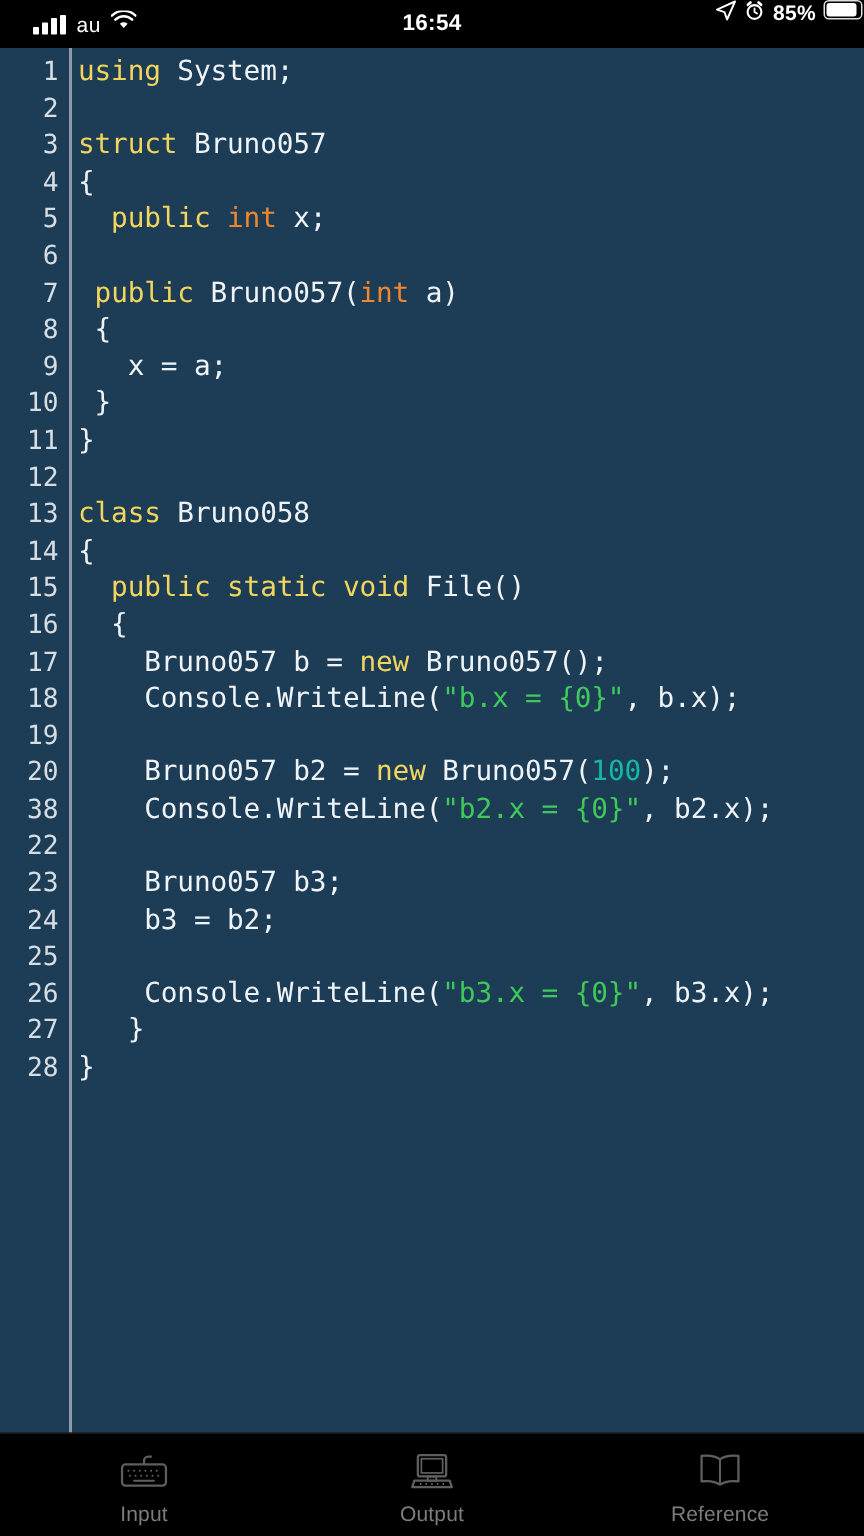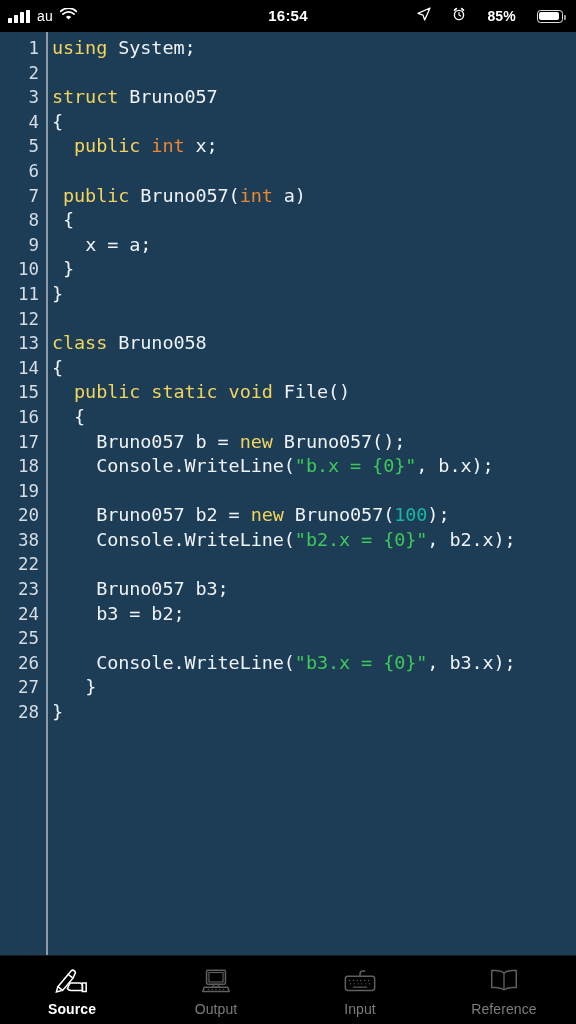--- a/index.html
+++ b/index.html
@@ -9,24 +9,24 @@
     font-family:"Liberation Sans", sans-serif;
     overflow:hidden;
   }
   #app { position:relative; width:576px; height:1024px; display:flex; flex-direction:column; }
 
   
   .statusbar {
     height:32px; flex:0 0 32px;
     background:#000; color:#fff;
     display:flex; align-items:center;
-    padding:0 8px; position:relative;border-radius:16px;
+    padding:0 22px; position:relative;border-radius:16px;
   }
   .sb-left { display:flex; align-items:center; gap:7px; }
-  .sb-right { display:flex; align-items:center; gap:21px; position:absolute; right:13px; top:0; height:32px; }
+  .sb-right { display:flex; gap:5px; position:absolute; right:1px; top:0; height:32px; }
   .sb-center { position:absolute; left:0; right:0; text-align:center; font-size:15px; font-weight:bold;
                letter-spacing:.2px; line-height:32px; pointer-events:none; }
   .carrier { font-size:14px; font-weight:500; letter-spacing:.3px; }
   .bars { display:flex; align-items:flex-end; gap:2px; height:13px; }
   .bars i { display:block; width:4px; background:#fff; border-radius:.6px; }
   .bars i:nth-child(1){height:5px}
   .bars i:nth-child(2){height:8px}
   .bars i:nth-child(3){height:11px}
   .bars i:nth-child(4){height:13px}
   .pct { font-size:14px; font-weight:600; letter-spacing:.2px; }
@@ -262,63 +262,51 @@
           <div class="codecell"><span class="pln">   }</span></div>
         </div>
         <div class="row">
           <div class="gutter">28</div>
           <div class="codecell"><span class="pln">}</span></div>
         </div>
       </div>
   </div>
 
   <div class="tabbar" id="tabbar">
-      <div class="tab active">
+      <div class="tab">
         <div class="ico">
           <svg width="34" height="28" viewBox="0 0 36 28">
-            <path d="M3 20 14 7l5 4L8 24z" fill="none" stroke-width="1.6"></path>
-            <path d="M3 20 1.5 25.5 7 24" fill="none" stroke-width="1.6"></path>
-            <path d="M14 7 17 3.4a2.6 2.6 0 0 1 4 3.3L19 11" fill="none" stroke-width="1.6"></path>
-            <path d="M16 16h10a3 3 0 0 1 3 3v5H17a5 5 0 0 1-4-2z" fill="none" stroke-width="1.6" stroke-linejoin="round"></path>
-            <path d="M29 16h4v9h-4z" fill="none" stroke-width="1.6"></path>
+            <rect x="2.5" y="9" width="31" height="15" rx="2.5" fill="none" stroke-width="1.6"></rect>
+            <path d="M18 9V6.5a3 3 0 0 1 3-3h2.5" fill="none" stroke-width="1.6"></path>
+            <g stroke-width="1.5" stroke-linecap="round">
+              <path d="M7 13.5h.01M11 13.5h.01M15 13.5h.01M19 13.5h.01M23 13.5h.01M27 13.5h.01"></path>
+              <path d="M8 17h.01M12 17h.01M16 17h.01M20 17h.01M24 17h.01M28 17h.01"></path>
+              <path d="M11 20.5h14"></path>
+            </g>
           </svg>
         </div>
-        <div class="lbl">Source</div>
+        <div class="lbl">Input</div>
       </div>
       <div class="tab">
         <div class="ico">
           <svg width="34" height="28" viewBox="0 0 36 28">
             <rect x="8" y="2.5" width="20" height="15" rx="1.6" fill="none" stroke-width="1.6"></rect>
             <rect x="10.5" y="5" width="15" height="10" fill="none" stroke-width="1.2"></rect>
             <path d="M5.5 20.5h25l1.5 4.5H4z" fill="none" stroke-width="1.6" stroke-linejoin="round"></path>
             <g stroke-width="1.4" stroke-linecap="round">
               <path d="M10 22.8h.01M14 22.8h.01M18 22.8h.01M22 22.8h.01M26 22.8h.01"></path>
             </g>
             <path d="M15 17.5h6v3h-6z" fill="none" stroke-width="1.4"></path>
           </svg>
         </div>
         <div class="lbl">Output</div>
       </div>
       <div class="tab">
         <div class="ico">
           <svg width="34" height="28" viewBox="0 0 36 28">
-            <rect x="2.5" y="9" width="31" height="15" rx="2.5" fill="none" stroke-width="1.6"></rect>
-            <path d="M18 9V6.5a3 3 0 0 1 3-3h2.5" fill="none" stroke-width="1.6"></path>
-            <g stroke-width="1.5" stroke-linecap="round">
-              <path d="M7 13.5h.01M11 13.5h.01M15 13.5h.01M19 13.5h.01M23 13.5h.01M27 13.5h.01"></path>
-              <path d="M8 17h.01M12 17h.01M16 17h.01M20 17h.01M24 17h.01M28 17h.01"></path>
-              <path d="M11 20.5h14"></path>
-            </g>
-          </svg>
-        </div>
-        <div class="lbl">Input</div>
-      </div>
-      <div class="tab">
-        <div class="ico">
-          <svg width="34" height="28" viewBox="0 0 36 28">
             <path d="M18 5.5C15 3 10 2.5 5 3v18c5-.5 10 0 13 2.5" fill="none" stroke-width="1.6" stroke-linejoin="round"></path>
             <path d="M18 5.5C21 3 26 2.5 31 3v18c-5-.5-10 0-13 2.5" fill="none" stroke-width="1.6" stroke-linejoin="round"></path>
             <path d="M18 5.5v18" fill="none" stroke-width="1.4"></path>
           </svg>
         </div>
         <div class="lbl">Reference</div>
       </div>
     </div>
 
 </div>

